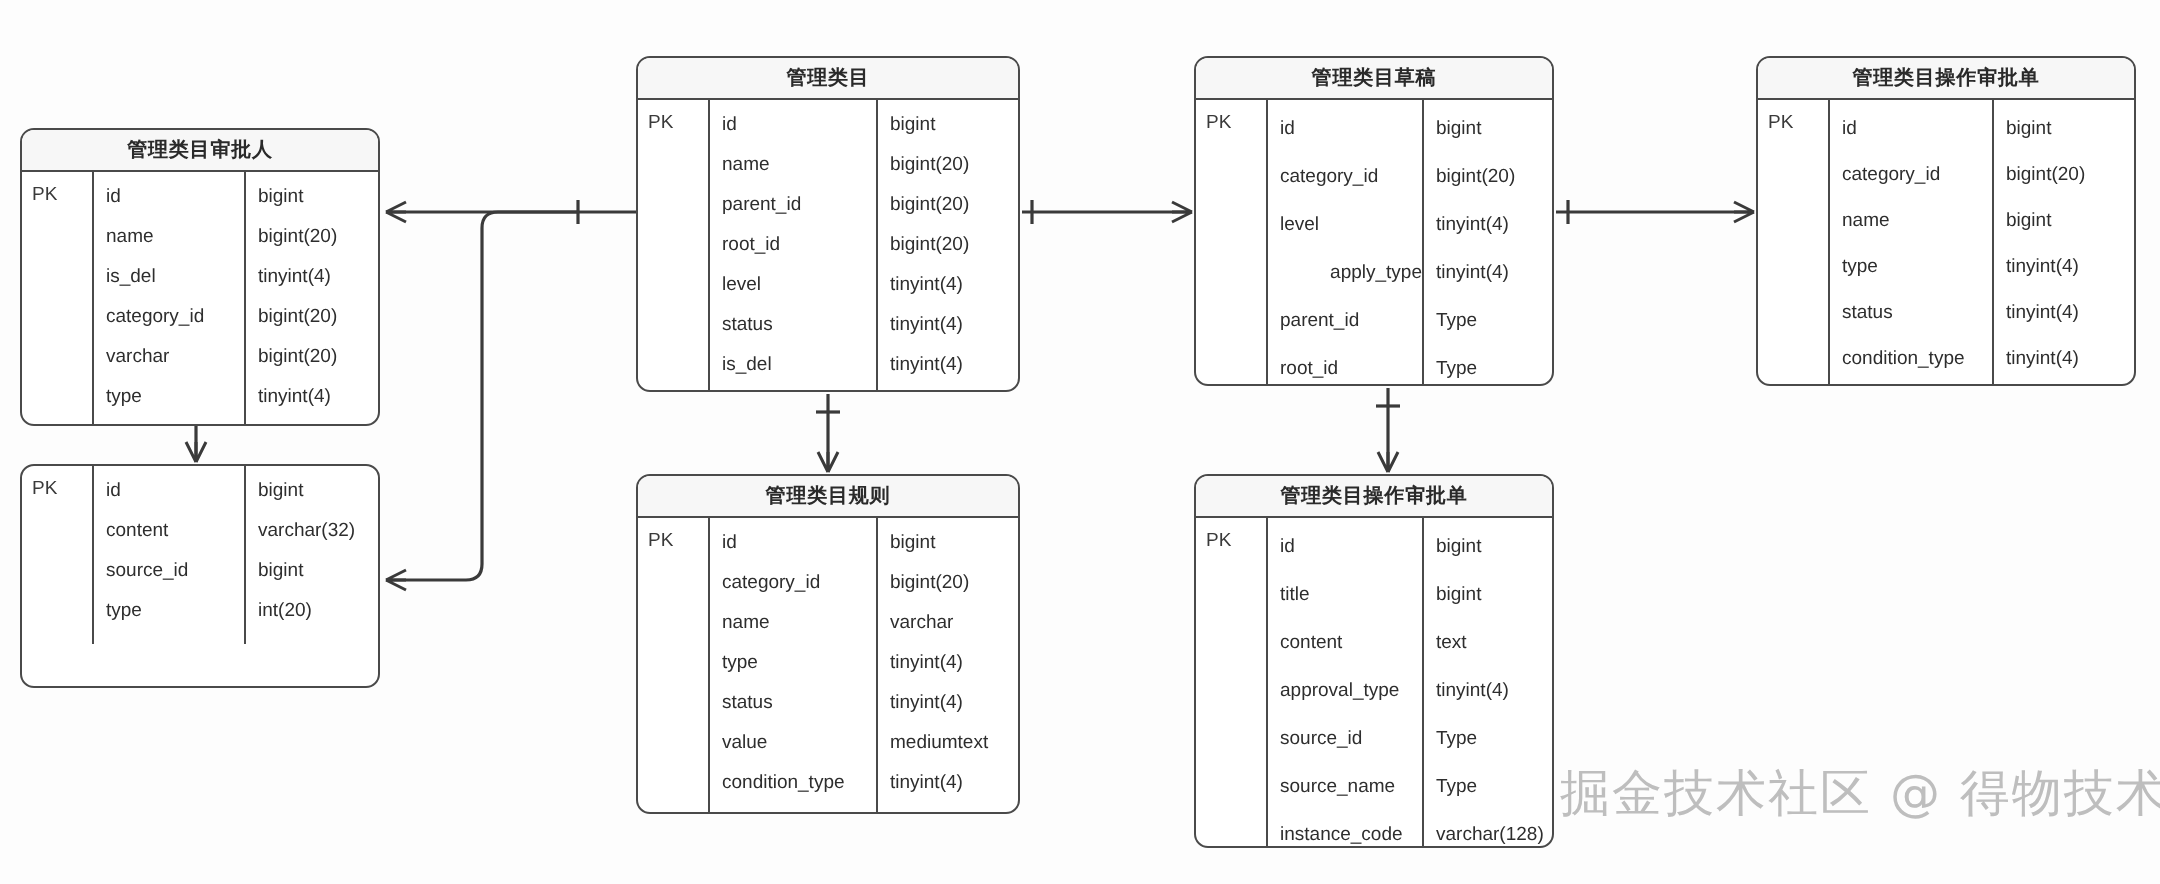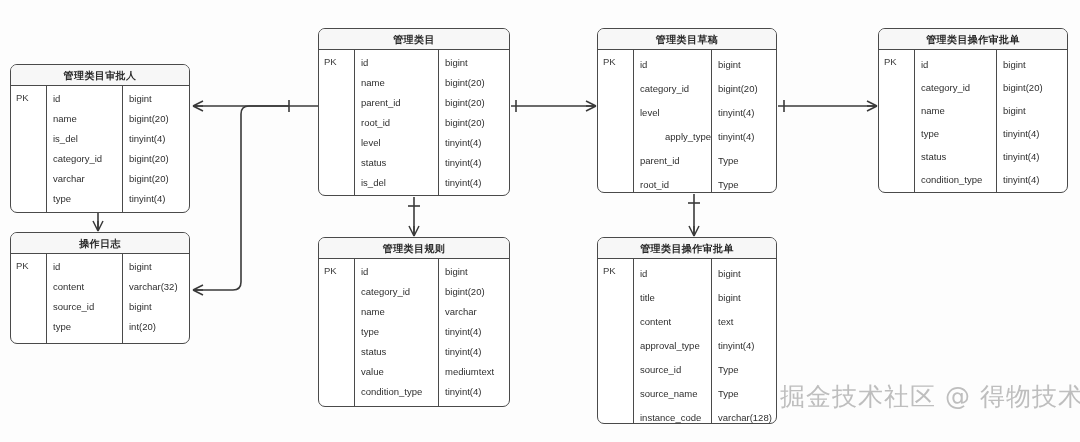--- a/index.html
+++ b/index.html
@@ -151,21 +151,20 @@
           <div class="cell" style="height: 20px; line-height: 20px;">bigint</div>
           <div class="cell" style="height: 20px; line-height: 20px;">bigint(20)</div>
           <div class="cell" style="height: 20px; line-height: 20px;">tinyint(4)</div>
           <div class="cell" style="height: 20px; line-height: 20px;">bigint(20)</div>
           <div class="cell" style="height: 20px; line-height: 20px;">bigint(20)</div>
           <div class="cell" style="height: 20px; line-height: 20px;">tinyint(4)</div>
         </div>
       </div>
     </div>
     <div class="entity" style="left: 10px; top: 232px; width: 180px; height: 112px;">
-      <div class="entity-title">操作日志</div>
       <div class="entity-body">
         <div class="col-pk">PK</div>
         <div class="col-names" style="width: 76px; flex: 0 0 76px;">
           <div class="cell" style="height: 20px; line-height: 20px;">id</div>
           <div class="cell" style="height: 20px; line-height: 20px;">content</div>
           <div class="cell" style="height: 20px; line-height: 20px;">source_id</div>
           <div class="cell" style="height: 20px; line-height: 20px;">type</div>
         </div>
         <div class="col-types">
           <div class="cell" style="height: 20px; line-height: 20px;">bigint</div>

